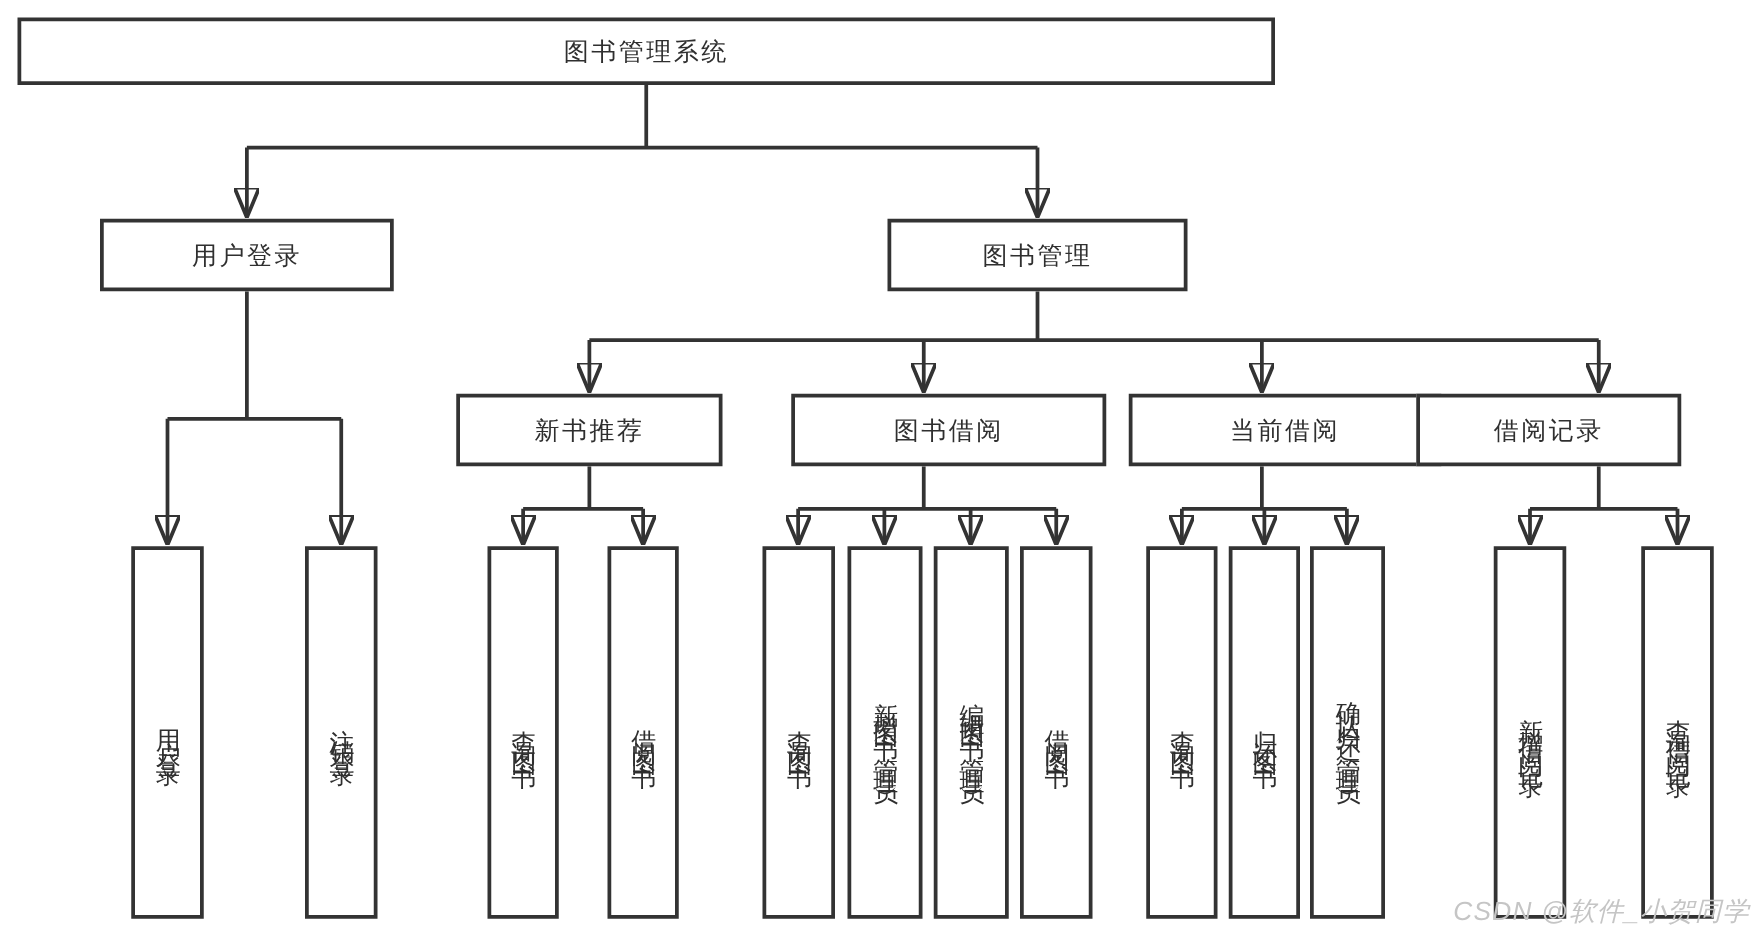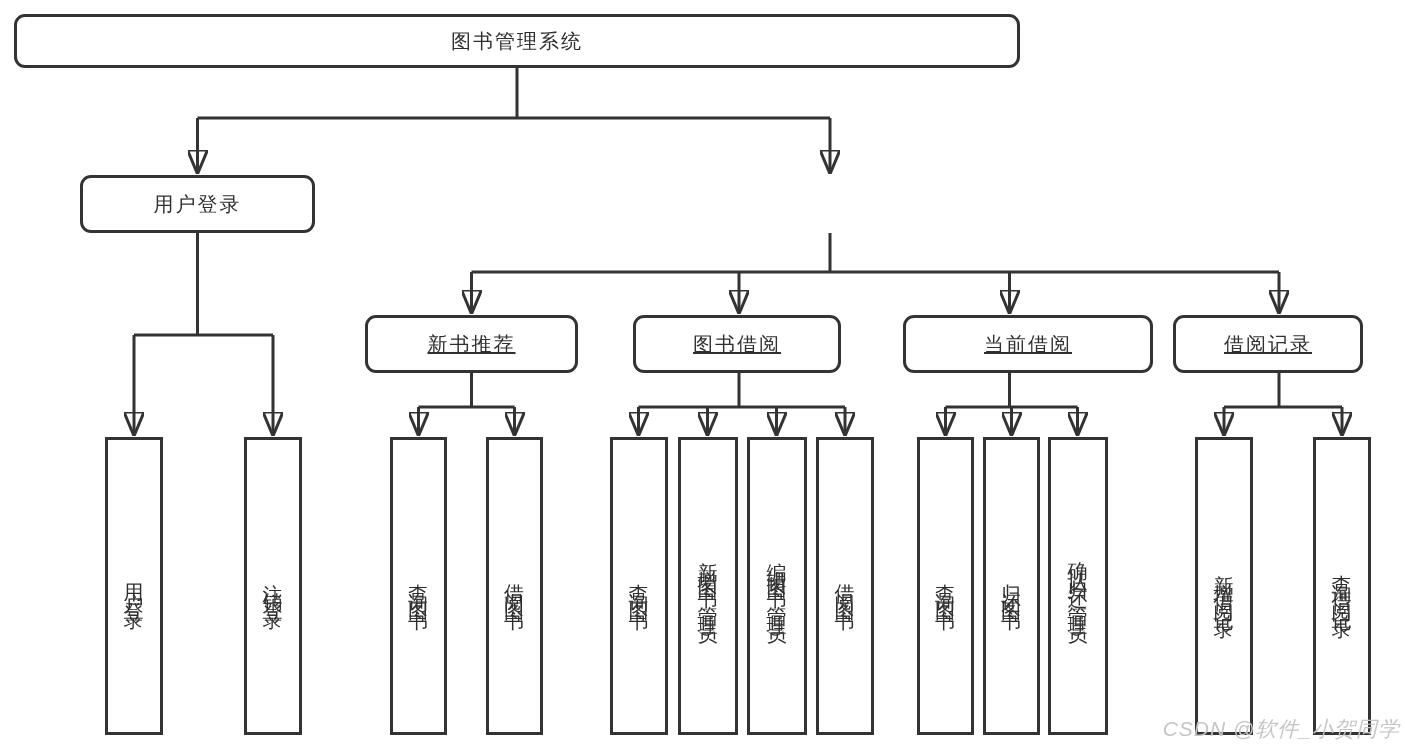--- a/index.html
+++ b/index.html
@@ -16,27 +16,27 @@
   }
   #connectors{position:absolute;left:0;top:0;width:1405px;height:747px;}
   #connectors path{stroke:var(--line);stroke-width:3;fill:none;}
   .box{
     position:absolute;box-sizing:border-box;
     border:3px solid var(--line);background:#fff;
     display:flex;align-items:center;justify-content:center;
     color:var(--text);font-size:20px;letter-spacing:2px;
     text-align:center;
   }
-  .h{white-space:nowrap;border-radius:11px;}
+  .h{white-space:nowrap;}
   .v{
     writing-mode:vertical-rl;text-orientation:mixed;
     letter-spacing:9px;line-height:1.1;padding:6px 0;
   }
   .lvl2{top:175px;height:58px;}
-  .lvl3{top:315px;height:58px;text-decoration:underline;}
+  .lvl3{top:315px;height:58px;}
   .leaf{top:437px;height:298px;}
   #watermark{
     position:absolute;right:5px;bottom:4px;
     color:var(--watermark);font-size:21px;letter-spacing:1px;
     white-space:nowrap;z-index:5;font-style:italic;
   }
 </style>
 </head>
 <body>
 
@@ -79,25 +79,26 @@
     <path d="M1077.5 407 V434" marker-end="url(#arrow)"></path>
 
     <path d="M1279 373 V407 M1224 407 H1342"></path>
     <path d="M1224 407 V434" marker-end="url(#arrow)"></path>
     <path d="M1342 407 V434" marker-end="url(#arrow)"></path>
   </svg>
 
   <div class="box h" style="left:14px;top:14px;width:1006px;height:54px">图书管理系统</div>
 
   <div class="box h lvl2" style="left:80px;width:235px">用户登录</div>
+  <div class="box h lvl2" style="left:710px;width:240px">图书管理</div>
 
   <div class="box h lvl3" style="left:365px;width:213px">新书推荐</div>
-  <div class="box h lvl3" style="left:633px;width:208px">图书借阅</div>
+  <div class="box h lvl3" style="left:633px;width:252px">图书借阅</div>
   <div class="box h lvl3" style="left:903px;width:250px">当前借阅</div>
-  <div class="box h lvl3" style="left:1173px;width:190px">借阅记录</div>
+  <div class="box h lvl3" style="left:1133px;width:212px">借阅记录</div>
 
   <div class="box v leaf" style="left:105px;width:58px">用户登录</div>
   <div class="box v leaf" style="left:244px;width:58px">注销登录</div>
 
   <div class="box v leaf" style="left:390px;width:57px">查询图书</div>
   <div class="box v leaf" style="left:486px;width:57px">借阅图书</div>
 
   <div class="box v leaf" style="left:610px;width:58px">查询图书</div>
   <div class="box v leaf" style="left:678px;width:60px">新增图书（管理员）</div>
   <div class="box v leaf" style="left:747px;width:60px">编辑图书（管理员）</div>

